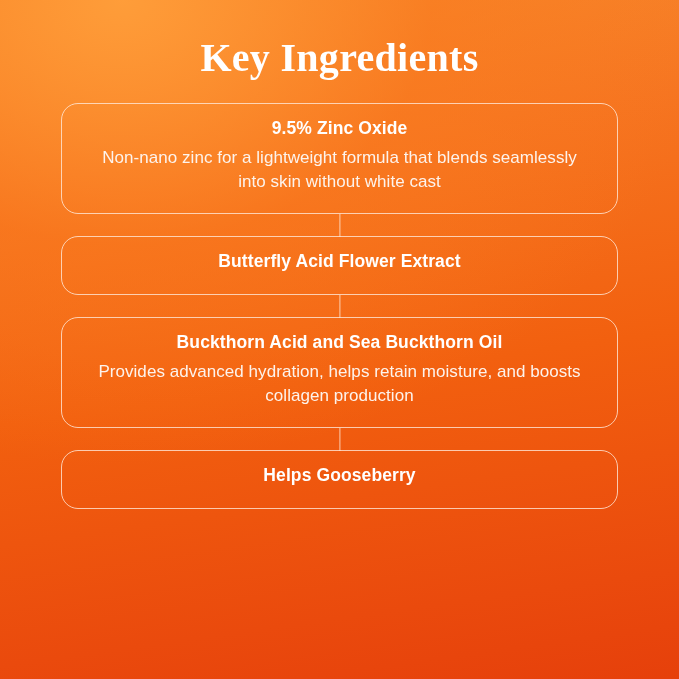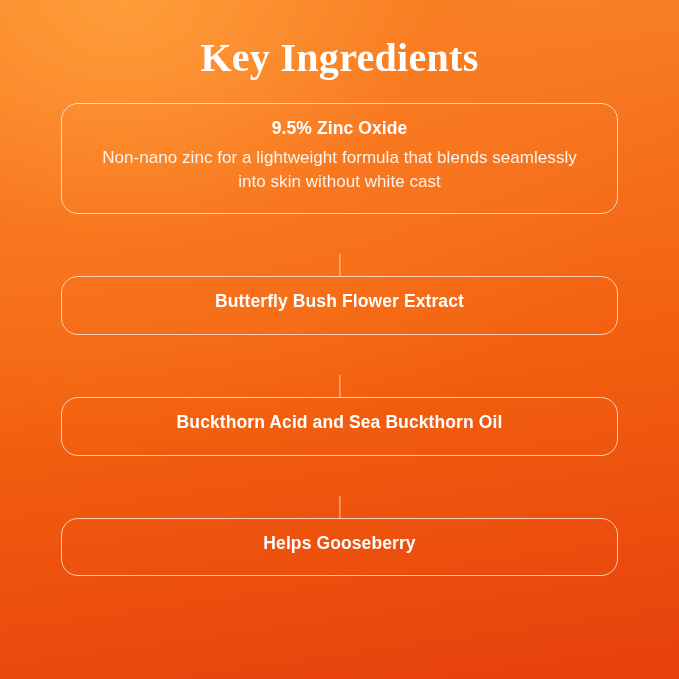--- a/index.html
+++ b/index.html
@@ -43,21 +43,20 @@
   }
 
   
   .stack {
     position: relative;
     width: 557px;
     margin-top: 22px;
     display: flex;
     flex-direction: column;
     align-items: center;
-    gap: 40px;
   }
 
   .card {
     position: relative;
     width: 557px;
     box-sizing: border-box;
     border: 1.2px solid rgba(255, 235, 220, 0.78);
     border-radius: 17px;
     padding: 13px 26px 15px 26px;
     text-align: center;
@@ -106,25 +105,26 @@
   <h1 class="title">Key Ingredients</h1>
 
   <div class="stack">
 
     <div class="card">
       <div class="card-title">9.5% Zinc Oxide</div>
       <div class="card-desc">Non-nano zinc for a lightweight formula that blends seamlessly into skin without white cast</div>
     </div>
 
     <div class="card">
-      <div class="card-title">Butterfly Bush Flower Extract</div>
+      <div class="card-title">Butterfly Acid Flower Extract</div>
     </div>
 
     <div class="card">
       <div class="card-title">Buckthorn Acid and Sea Buckthorn Oil</div>
+      <div class="card-desc">Provides advanced hydration, helps retain moisture, and boosts collagen production</div>
     </div>
 
     <div class="card">
       <div class="card-title">Helps Gooseberry</div>
     </div>
 
   </div>
 </div>
 
 </body></html>

